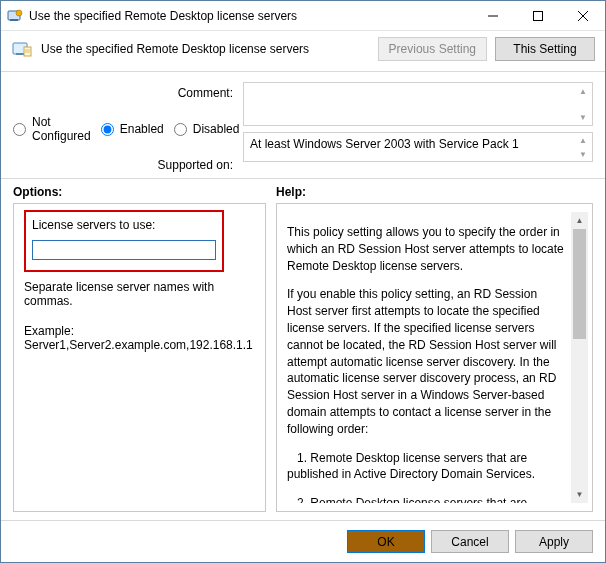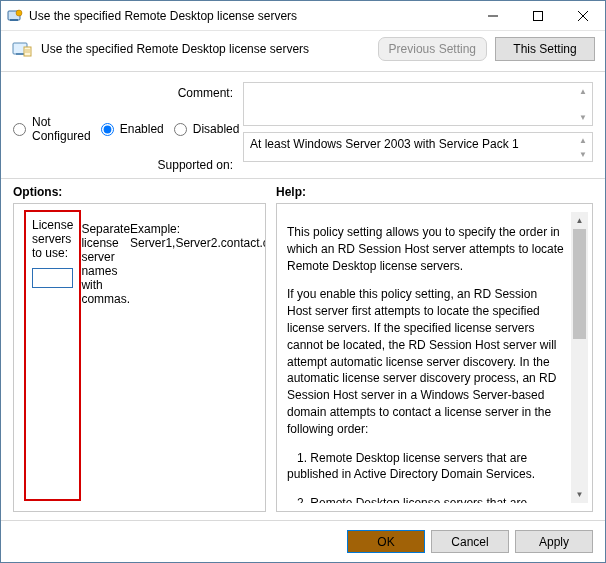--- a/index.html
+++ b/index.html
@@ -53,21 +53,20 @@
     height: 24px; min-width: 100px;
     border: 1px solid #adadad;
     background: #e1e1e1;
     font-size: 12px; font-family: inherit;
     padding: 0 10px;
   }
   .nav-btn[disabled] {
     color: #8a8a8a;
     background: #efefef;
     border-color: #d0d0d0;
-    border-radius: 7px;
   }
   
   .settings {
     padding: 10px 12px 6px 12px;
     display: flex; gap: 10px;
     border-bottom: 1px solid #d9d9d9;
   }
   .radios { width: 120px; display:flex; flex-direction:row; gap:10px; padding-top:4px;}
   .radio-row { display:flex; align-items:center; gap:6px; font-size:12px; }
   .radio-row input { margin:0; }
@@ -104,21 +103,21 @@
   .main {
     flex:1; display:flex; gap:10px; padding: 0 12px 8px 12px; min-height:0;
   }
   .pane {
     border:1px solid #c8c8c8;
     padding:10px;
     font-size:12px;
     overflow:hidden;
     position:relative;
   }
-  .options-pane { width: 253px; display:flex; flex-direction:row; }
+  .options-pane { width: 253px; display:flex; flex-direction:column; }
   .help-pane { flex:1; padding:8px 4px 8px 10px; display:flex; }
   .help-text {
     flex:1; overflow:auto; padding-right:6px; line-height:1.4;
   }
   .help-scrollbar {
     width:17px;
     background:#f0f0f0;
     display:flex; flex-direction:column;
     border-left:0;
   }
@@ -252,21 +251,21 @@
     <div class="right">Help:</div>
   </div>
 
   <div class="main">
     <div class="pane options-pane">
       <div class="highlight-box">
         <div style="margin-bottom:8px">License servers to use:</div>
         <input class="license-input" type="text" value="" style="">
       </div>
       <p>Separate license server names with commas.</p>
-      <p>Example: Server1,Server2.contact.com,192.168.1.1</p>
+      <p>Example: Server1,Server2.example.com,192.168.1.1</p>
     </div>
     <div class="pane help-pane">
       <div class="help-text">
         <p>This policy setting allows you to specify the order in which an RD Session Host server attempts to locate Remote Desktop license servers.</p>
         <p>If you enable this policy setting, an RD Session Host server first attempts to locate the specified license servers. If the specified license servers cannot be located, the RD Session Host server will attempt automatic license server discovery. In the automatic license server discovery process, an RD Session Host server in a Windows Server-based domain attempts to contact a license server in the following order:</p>
         <p>&nbsp;&nbsp;&nbsp;1. Remote Desktop license servers that are published in Active Directory Domain Services.</p>
         <p>&nbsp;&nbsp;&nbsp;2. Remote Desktop license servers that are installed on domain controllers in the same domain as the RD Session Host server.</p>
 
       </div>
       <div class="help-scrollbar">

